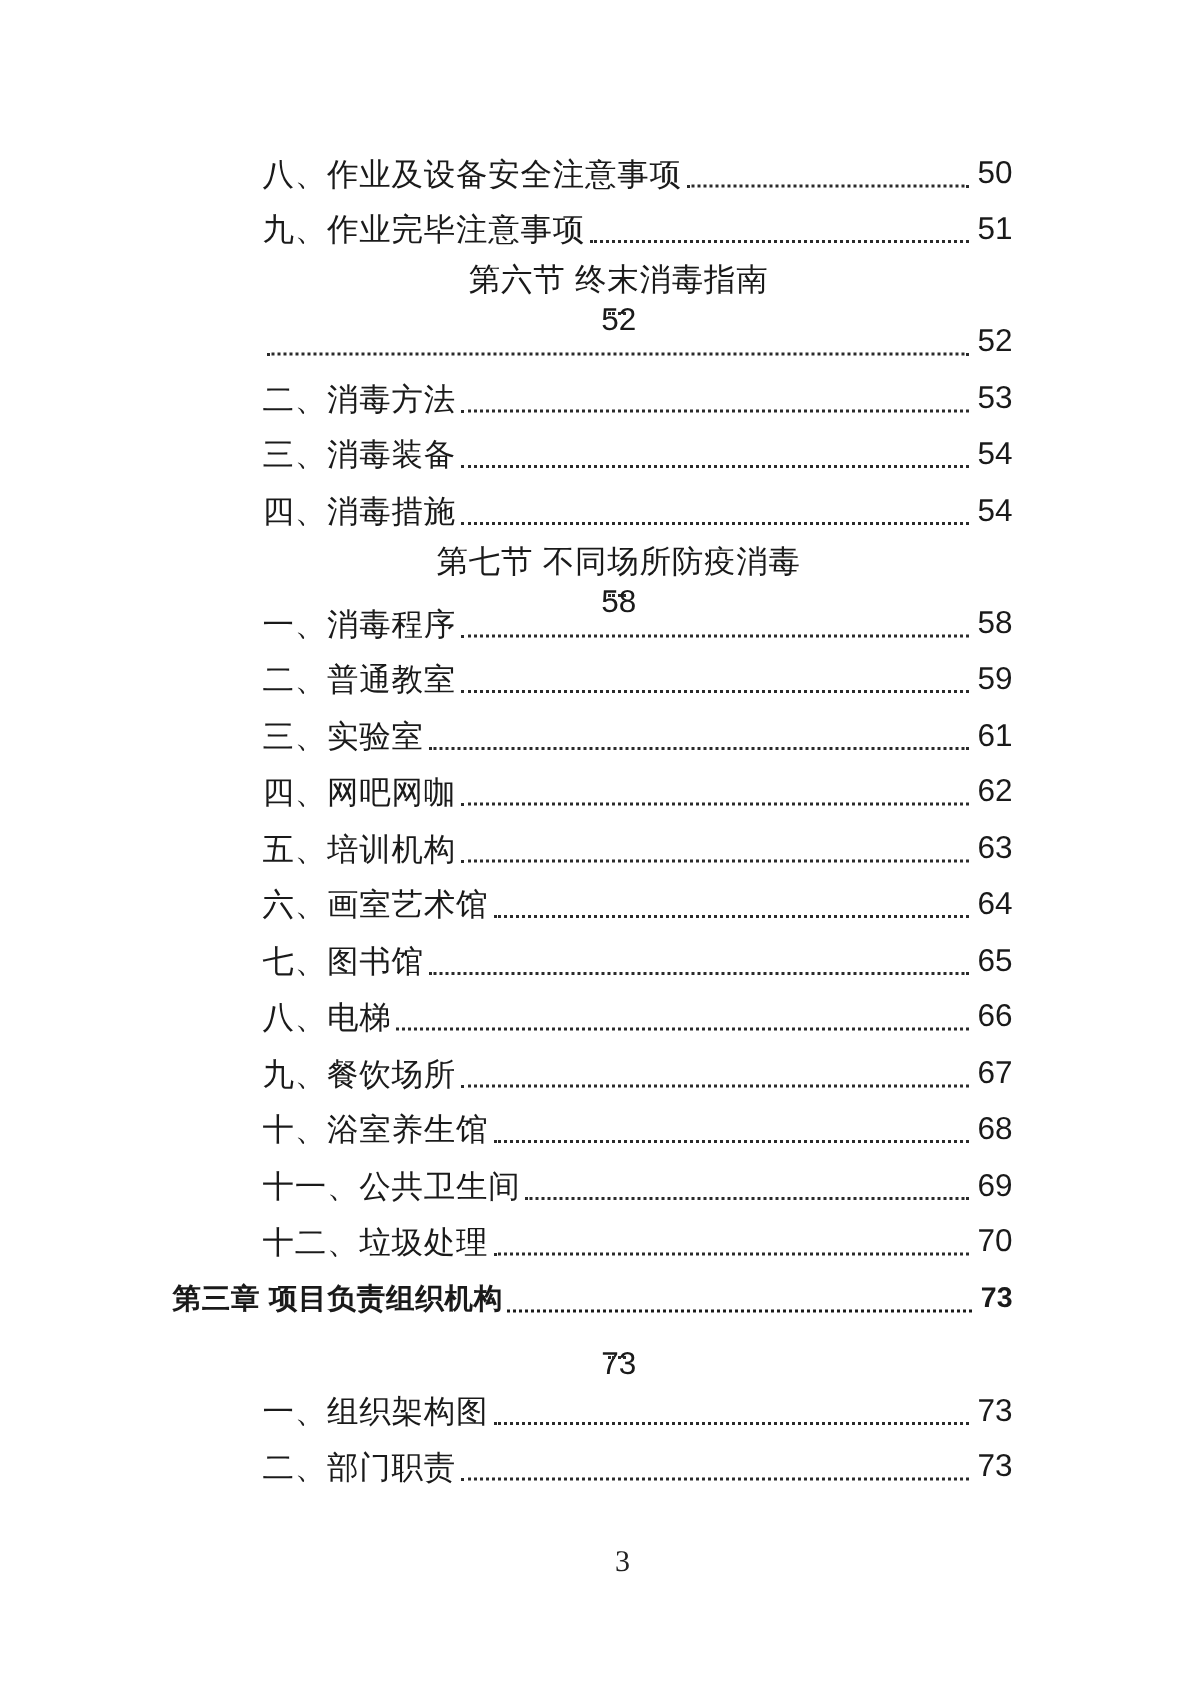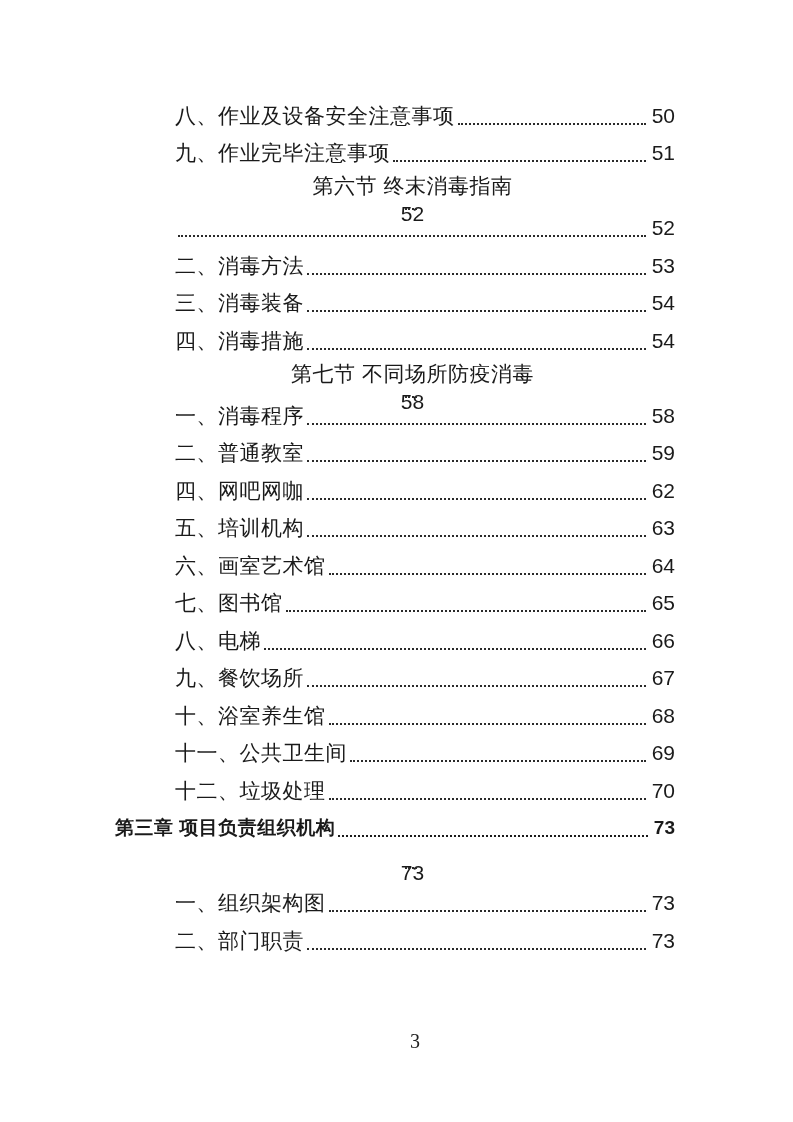--- a/index.html
+++ b/index.html
@@ -112,20 +112,25 @@
     <span class="toc-label">一、消毒程序</span>
     <span class="toc-leader"></span>
     <span class="toc-page">58</span>
   </div>
       <div class="toc-row level-3">
     <span class="toc-label">二、普通教室</span>
     <span class="toc-leader"></span>
     <span class="toc-page">59</span>
   </div>
       <div class="toc-row level-3">
+    <span class="toc-label">三、实验室</span>
+    <span class="toc-leader"></span>
+    <span class="toc-page">61</span>
+  </div>
+      <div class="toc-row level-3">
     <span class="toc-label">四、网吧网咖</span>
     <span class="toc-leader"></span>
     <span class="toc-page">62</span>
   </div>
       <div class="toc-row level-3">
     <span class="toc-label">五、培训机构</span>
     <span class="toc-leader"></span>
     <span class="toc-page">63</span>
   </div>
       <div class="toc-row level-3">

